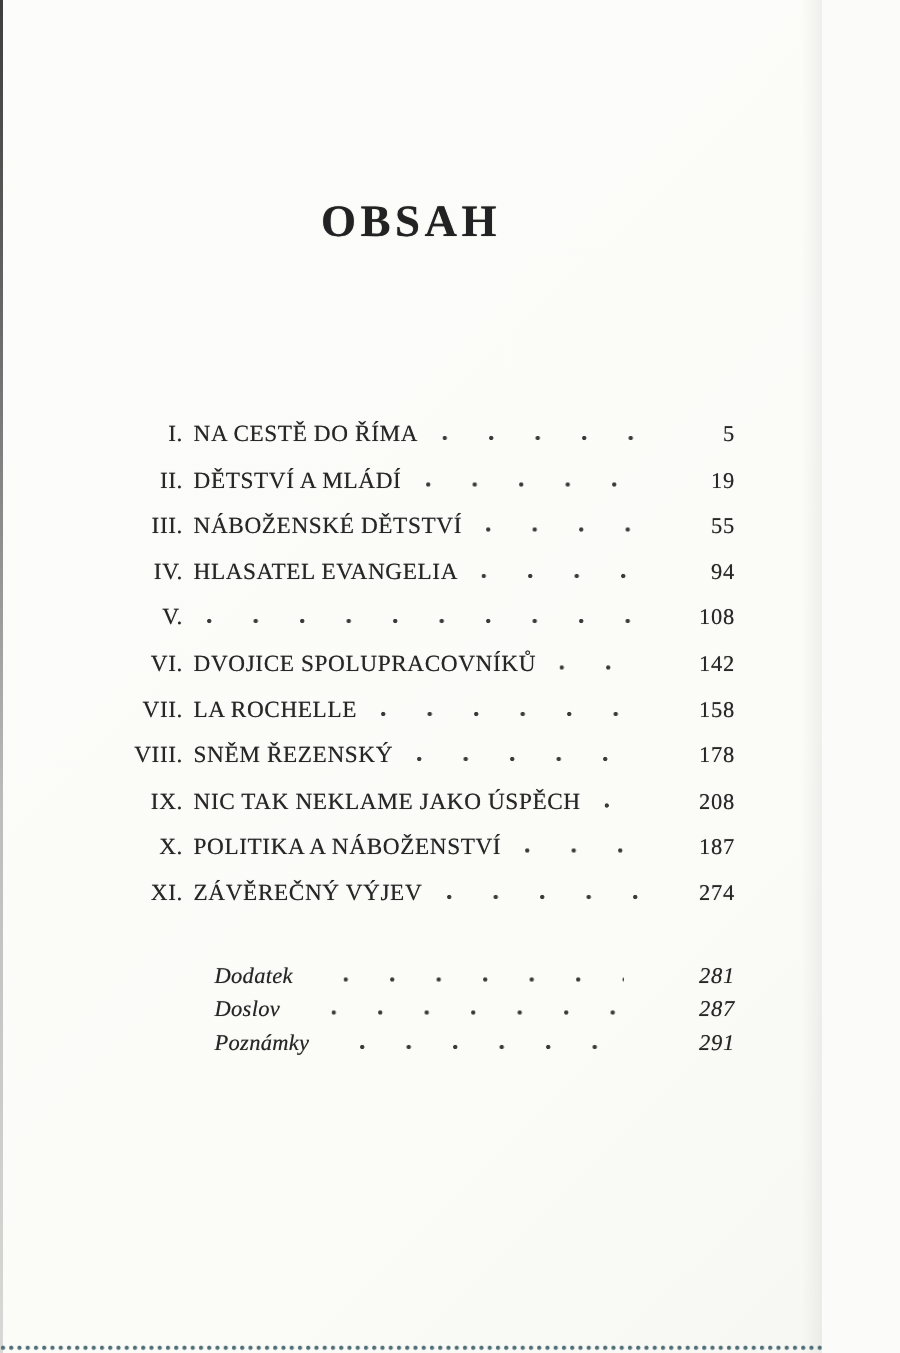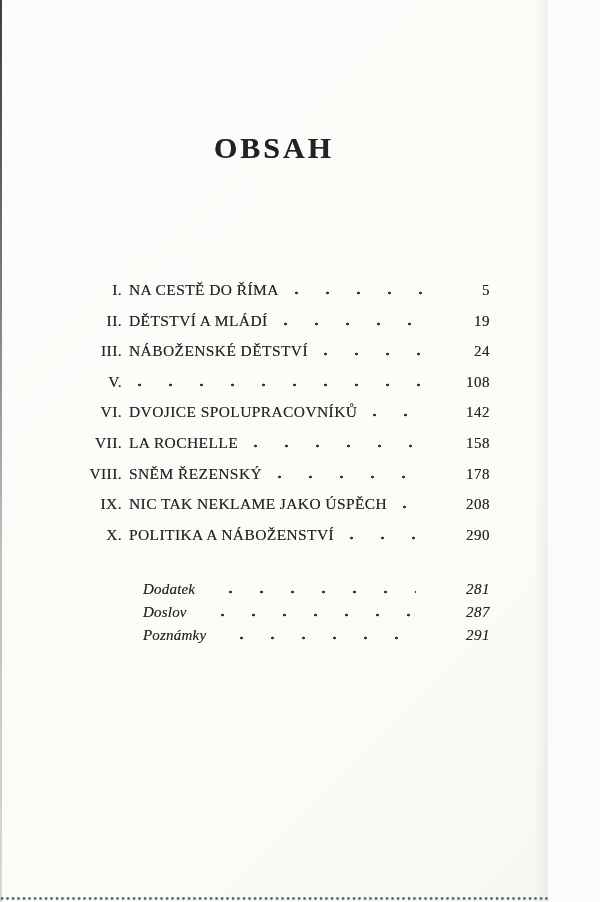--- a/index.html
+++ b/index.html
@@ -111,23 +111,29 @@
       <span class="num">II.</span>
       <span class="label">DĚTSTVÍ A MLÁDÍ</span>
       <span class="leader"></span>
       <span class="pg">19</span>
     </div>
 
     <div class="row">
       <span class="num">III.</span>
       <span class="label">NÁBOŽENSKÉ DĚTSTVÍ</span>
       <span class="leader"></span>
-      <span class="pg">24</span>
-    </div>
-
+      <span class="pg">55</span>
+    </div>
+
+    <div class="row">
+      <span class="num">IV.</span>
+      <span class="label">HLASATEL EVANGELIA</span>
+      <span class="leader"></span>
+      <span class="pg">94</span>
+    </div>
 
     <div class="row">
       <span class="num">V.</span>
       <span class="leader"></span>
       <span class="pg">108</span>
     </div>
 
     <div class="row">
       <span class="num">VI.</span>
       <span class="label">DVOJICE SPOLUPRACOVNÍKŮ</span>
@@ -153,23 +159,29 @@
       <span class="num">IX.</span>
       <span class="label">NIC TAK NEKLAME JAKO ÚSPĚCH</span>
       <span class="leader"></span>
       <span class="pg">208</span>
     </div>
 
     <div class="row">
       <span class="num">X.</span>
       <span class="label">POLITIKA A NÁBOŽENSTVÍ</span>
       <span class="leader"></span>
-      <span class="pg">290</span>
-    </div>
-
+      <span class="pg">187</span>
+    </div>
+
+    <div class="row">
+      <span class="num">XI.</span>
+      <span class="label">ZÁVĚREČNÝ VÝJEV</span>
+      <span class="leader"></span>
+      <span class="pg">274</span>
+    </div>
 
     <div class="appendix">
       <div class="row">
         <span class="label">Dodatek</span>
         <span class="leader"></span>
         <span class="pg">281</span>
       </div>
       <div class="row">
         <span class="label">Doslov</span>
         <span class="leader"></span>

